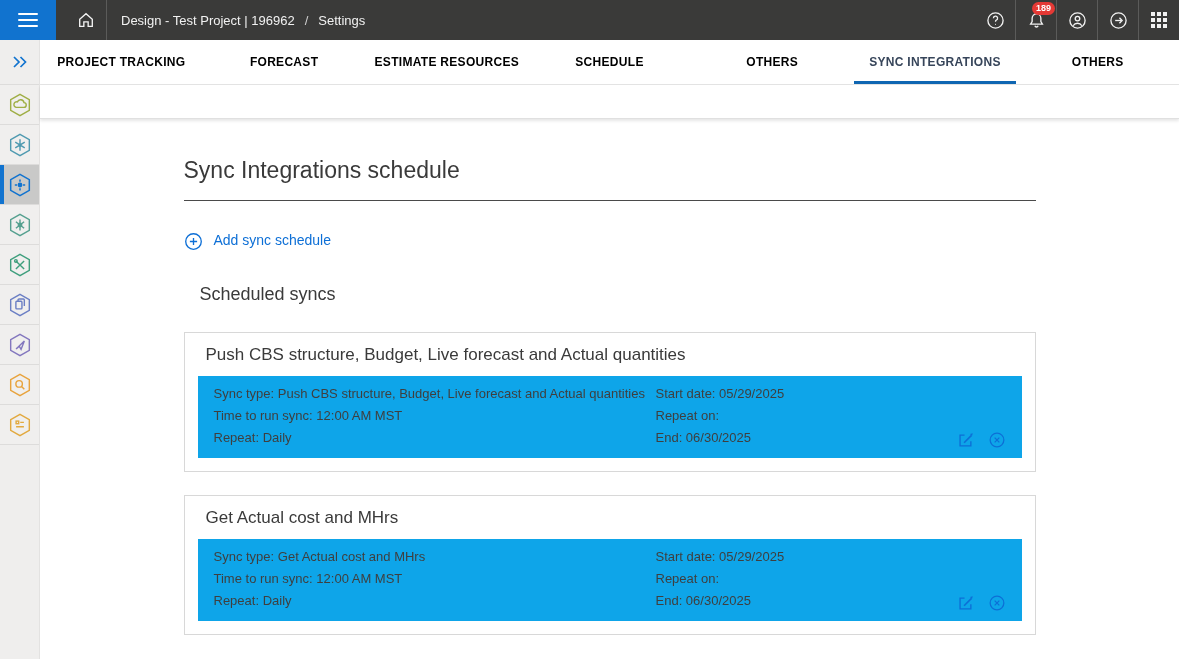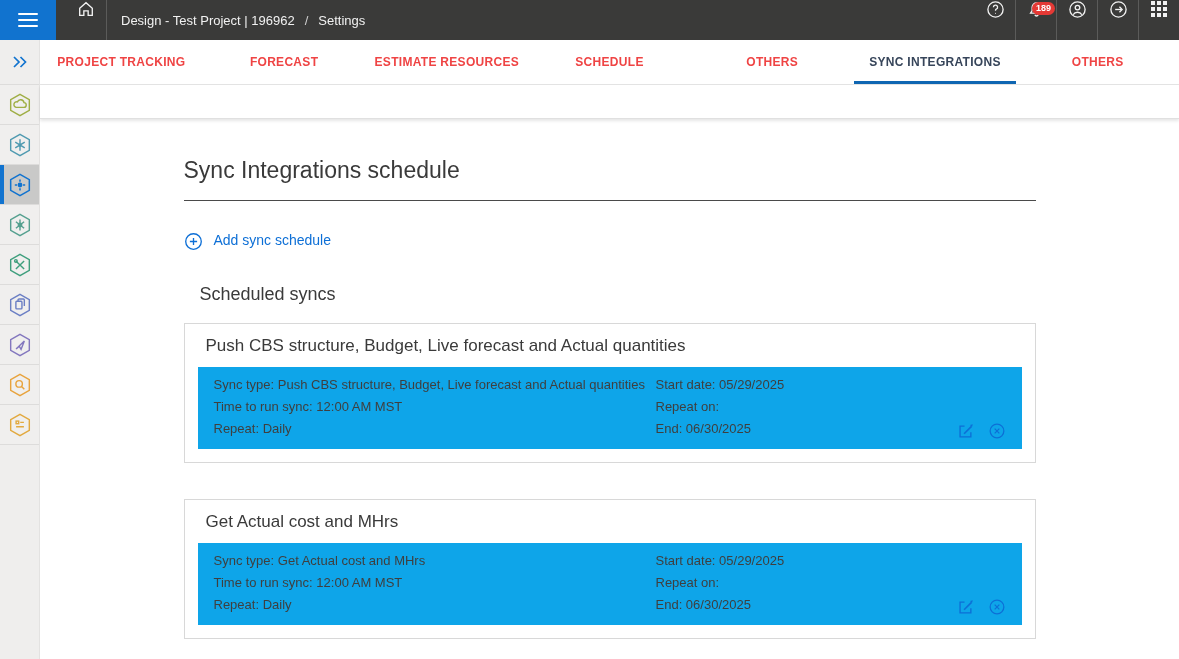--- a/index.html
+++ b/index.html
@@ -7,21 +7,21 @@
   body {
     font-family:"Liberation Sans","DejaVu Sans",sans-serif;
     background:#ffffff; color:#3a3a3a;
   }
   .app { width:1179px; height:659px; display:flex; flex-direction:column; }
 
   
   .topbar { height:40px; background:#3a3a39; display:flex; align-items:stretch; flex:0 0 40px; }
   .hamburger { width:56px; background:#1173cf; display:flex; flex-direction:column; justify-content:center; align-items:center; gap:4px; cursor:pointer; }
   .hamburger .hbar { width:20px; height:2px; background:#ffffff; border-radius:1px; }
-  .topcell { width:40px; display:flex; justify-content:center; cursor:pointer; position:relative; }
+  .topcell { width:40px; display:flex; align-items:center; justify-content:center; cursor:pointer; position:relative; }
   .topcell.home { width:40px; margin-left:10px; }
   .topbar-divider { width:1px; background:#5b5b5a; margin:0; }
   .breadcrumb { display:flex; align-items:center; gap:8px; padding:0 14px; color:#f1f1f1; font-size:13px; }
   .crumb-sep { color:#cfcfcf; padding:0 2px; }
   .topbar-spacer { flex:1; }
   .badge { position:absolute; top:2px; right:1px; background:#e53935; color:#fff; font-size:9px; font-weight:bold; line-height:11px; padding:1px 4px; border-radius:8px; }
   .ticon { display:block; }
 
   
   .body-row { flex:1; display:flex; min-height:0; }
@@ -32,36 +32,36 @@
   .side-cell { height:40px; display:flex; align-items:center; justify-content:center; border-bottom:1px solid #dddcdb; cursor:pointer; position:relative; background:#f0efee; }
   .side-cell.selected { background:#c9c9c8; }
   .side-cell.selected::before { content:""; position:absolute; left:0; top:0; bottom:0; width:4px; background:#1173cf; }
   .side-rest { flex:1; background:#efeeed; }
 
   
   .main-col { flex:1; display:flex; flex-direction:column; min-width:0; }
 
   
   .tabbar { height:45px; flex:0 0 45px; display:flex; background:#fff; border-bottom:1px solid #e4e4e4; }
-  .tab { flex:1; display:flex; align-items:center; justify-content:center; font-size:12px; letter-spacing:.3px; color:#ef4444; font-weight:bold; cursor:pointer; border-bottom:3px solid transparent; padding-top:3px; }
+  .tab { flex:1; display:flex; align-items:center; justify-content:center; font-size:12px; letter-spacing:.3px; color:#000000; font-weight:bold; cursor:pointer; border-bottom:3px solid transparent; padding-top:3px; }
   .tab.active { color:#37455a; border-bottom-color:#0f66b2; }
 
   
   .subbar { height:34px; flex:0 0 34px; background:#fff; border-bottom:1px solid #e0e0e0; box-shadow:0 2px 3px rgba(0,0,0,.10); position:relative; z-index:1; }
 
   
   .content { flex:1; background:#fff; overflow:hidden; }
   .content-inner { width:852px; margin:0 auto; padding-top:38px; }
   .page-title { font-size:23px; font-weight:400; color:#3a3a3a; }
   .title-rule { border:none; border-top:1px solid #4a4a4a; margin-top:16px; }
   .add-link { display:flex; align-items:flex-start; gap:11px; margin-top:31px; color:#0d6fd6; font-size:14px; cursor:pointer; width:max-content; }
   .section-title { font-size:18px; font-weight:500; color:#3a3a3a; margin-top:33px;margin-left:16px; }
 
-  .sync-card { border:1px solid #d8d8d8; background:#fff; padding:9px 13px 13px; margin-top:18px; }
-  .sync-card + .sync-card { margin-top:36px; }
+  .sync-card { border:1px solid #d8d8d8; background:#fff; padding:9px 13px 13px; margin-top:27px; }
+  .sync-card + .sync-card { margin-top:23px; }
   .card-title { font-size:17px; color:#3a3a3a; font-weight:400; padding:3px 8px 11px; }
   .card-panel { background:#0ea5e9; padding:7px 16px 9px; display:flex; align-items:flex-end; }
   .col-left { flex:1; }
   .col-right { width:286px; }
   .detail-row { font-size:13px; color:#3f3f3f; line-height:22px; }
   .card-actions { width:64px; display:flex; justify-content:flex-end; gap:14px; padding-top:4px; }
   .action-btn { cursor:pointer; display:inline-flex; }
 
   svg { display:block; }
 </style>

